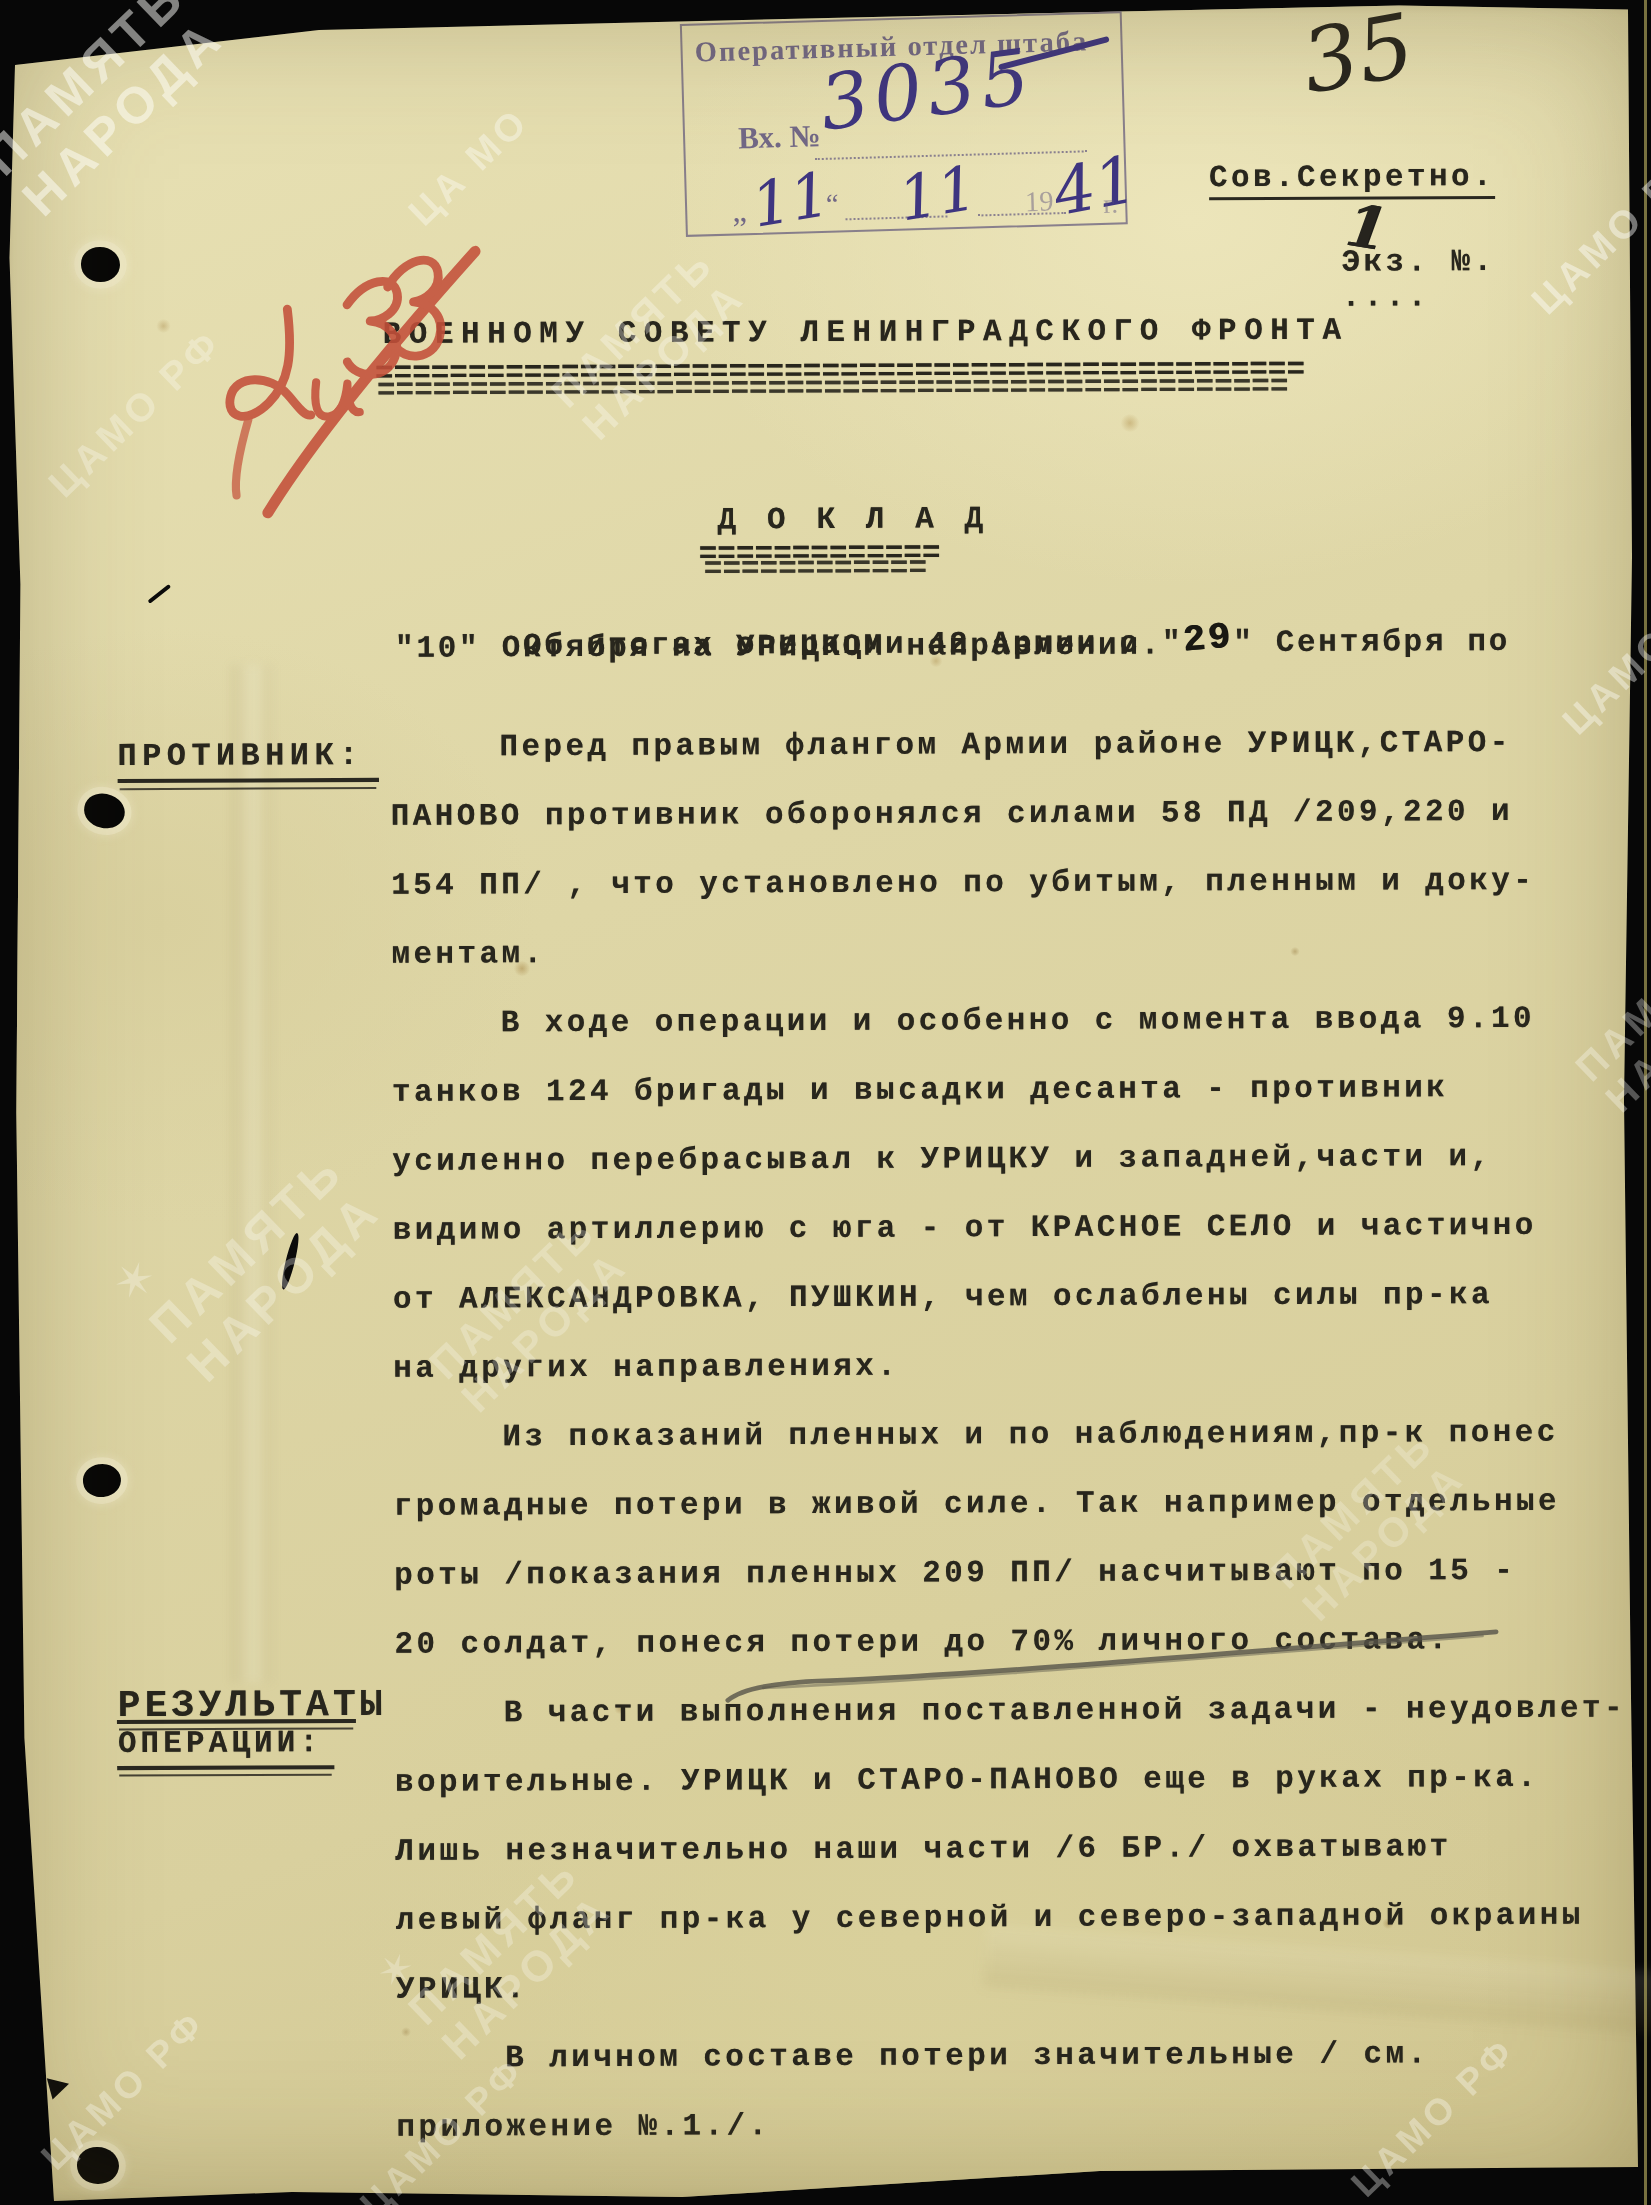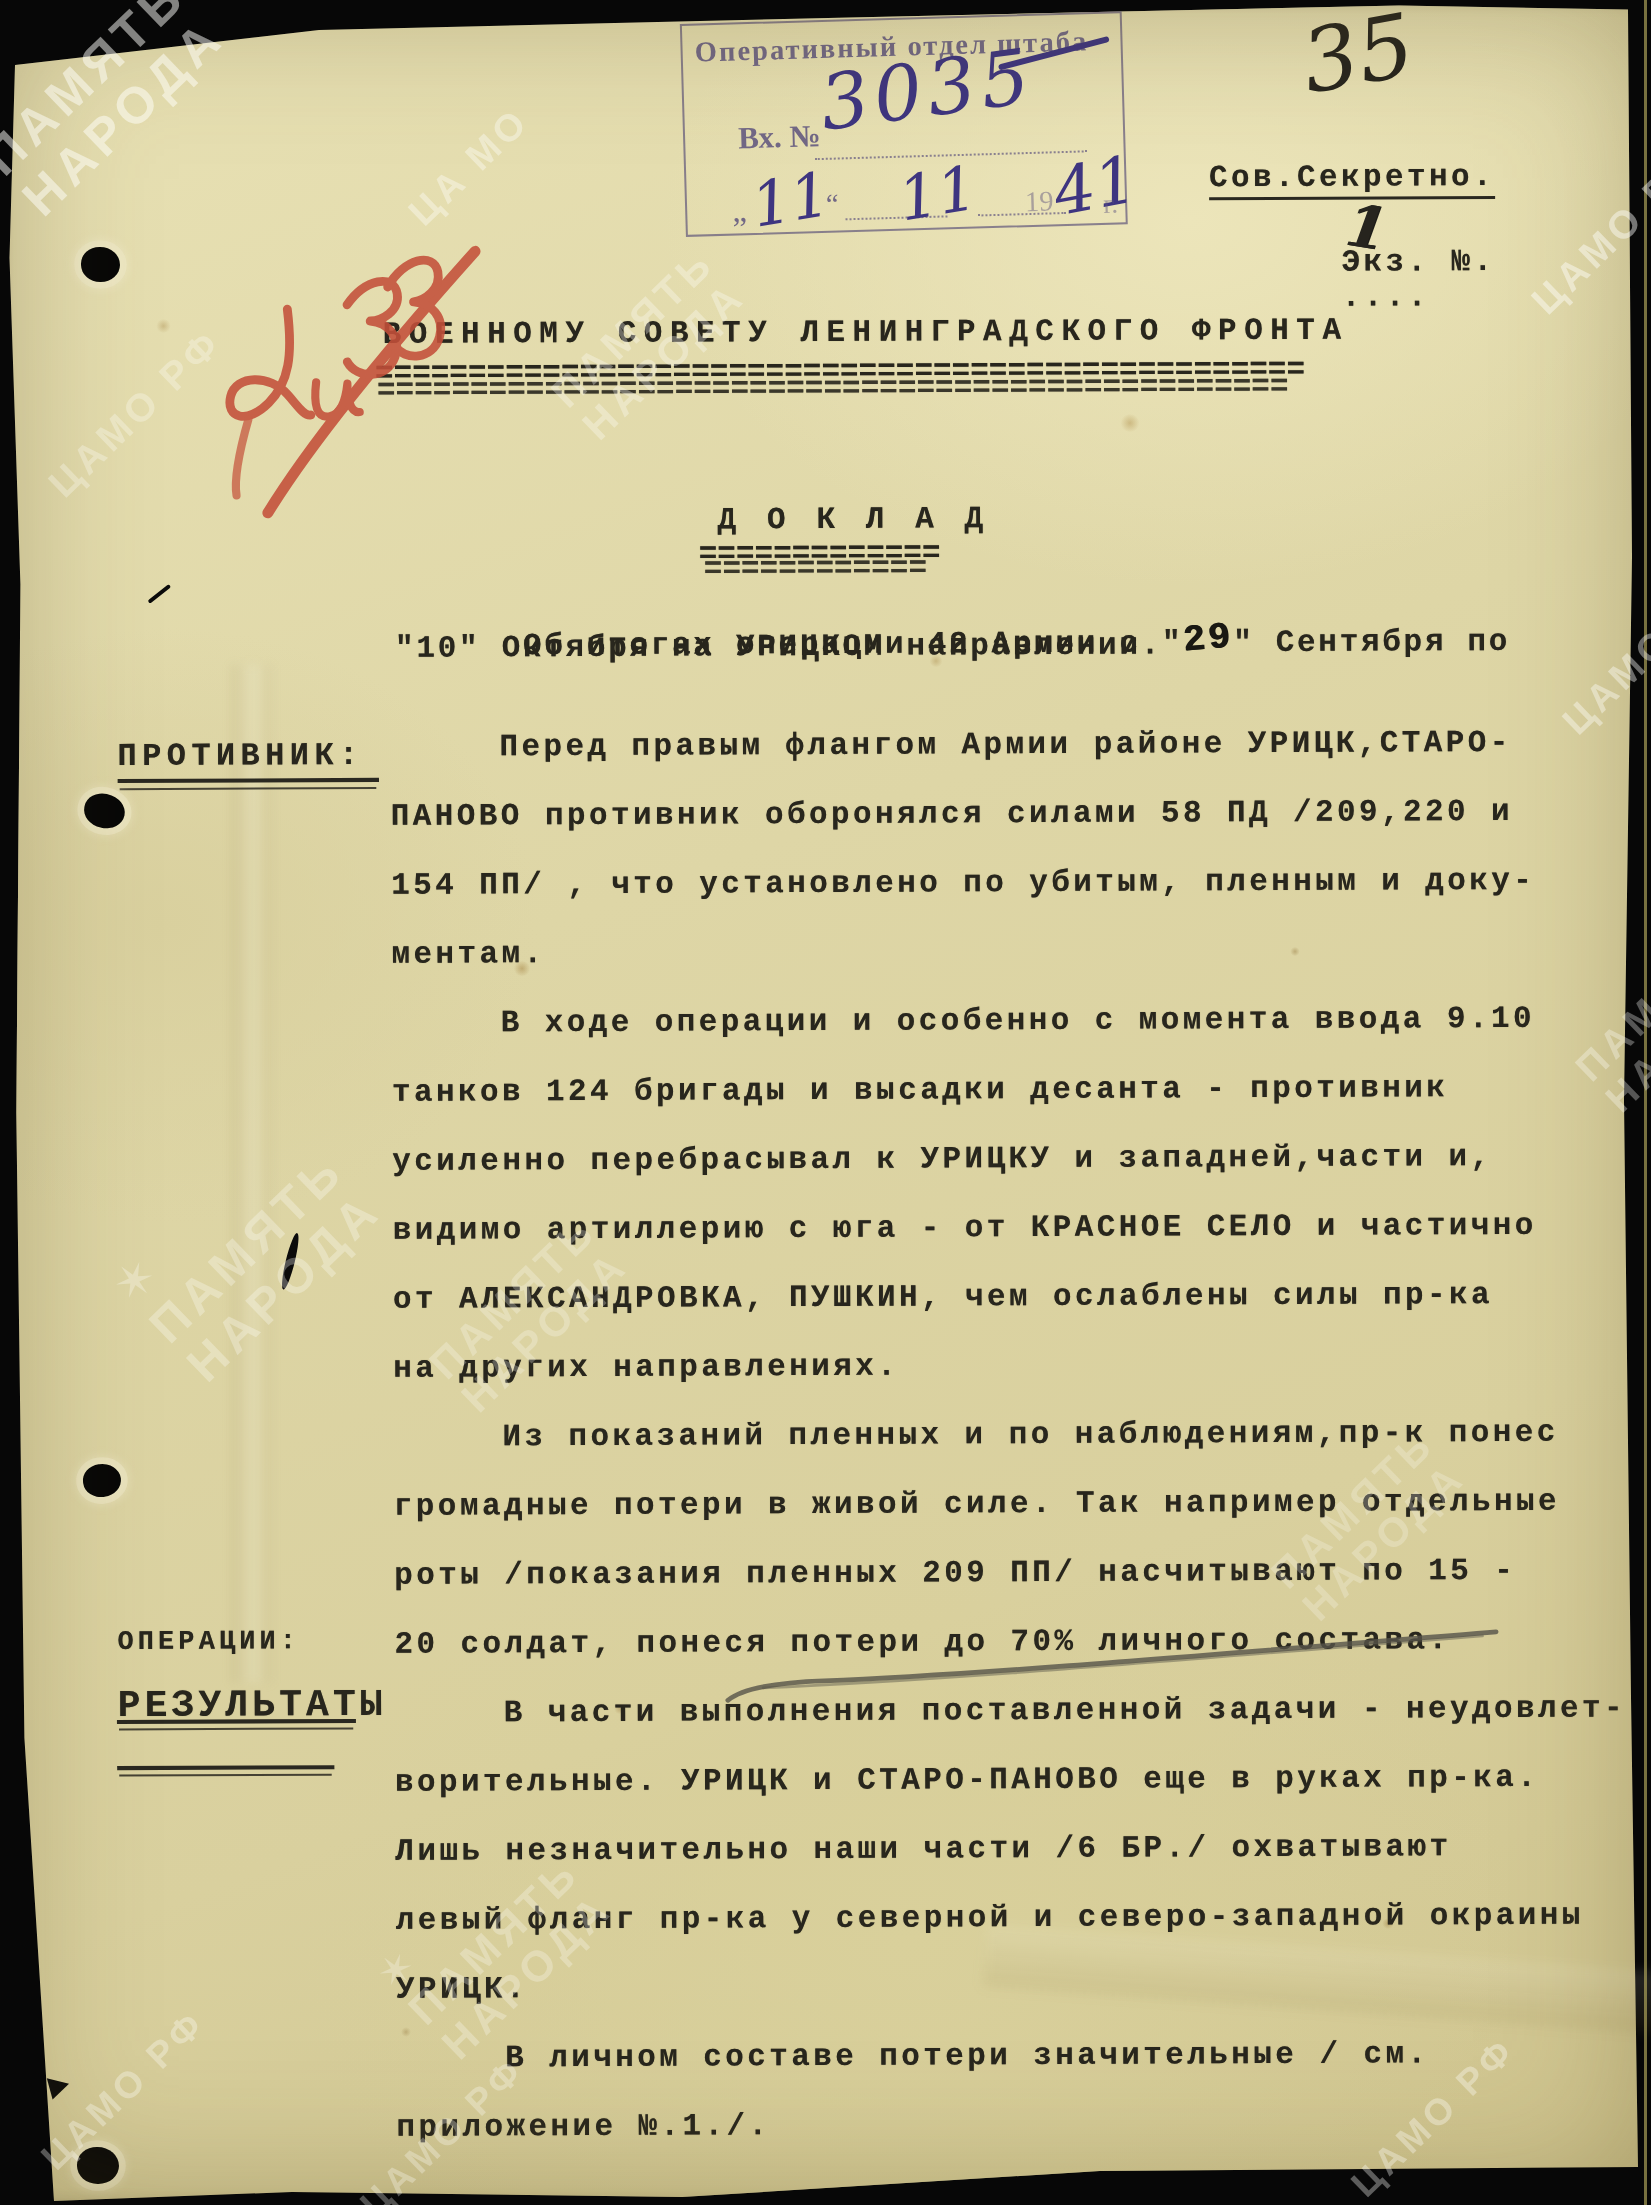--- a/index.html
+++ b/index.html
@@ -98,21 +98,21 @@
     <div class="typed" style="left:701px;top:536px;font-size:31px;">=============</div>
     <div class="typed" style="left:706px;top:551px;font-size:31px;opacity:.9;">============</div>
 
     <div class="typed" style="left:397px;top:587px;font-size:31px;letter-spacing:2.7px;">
       <span>Об итогах операции 42 Армии с "</span><span style="display:inline-block;font-size:37px;transform:rotate(-5deg) translateY(-2.7px);color:#191812;text-shadow:1px 0 0 #191812;">29</span><span>" Сентября по</span>
     </div>
     <div class="typed" style="left:397px;top:629px;font-size:31px;letter-spacing:2.7px;">"10" Октября на УРИЦКОМ направлении.</div>
 
     <div class="typed" style="left:119px;top:735px;font-size:32px;letter-spacing:5.4px;">ПРОТИВНИК:</div>
     <div class="typed" style="left:115px;top:1681px;font-size:38px;letter-spacing:4.1px;">РЕЗУЛЬТАТЫ</div>
-    <div class="typed" style="left:115px;top:1624px;font-size:27px;letter-spacing:4.1px;text-align:right;">ОПЕРАЦИИ:</div>
+    <div class="typed" style="left:115px;top:1723px;font-size:31px;letter-spacing:4.1px;text-align:right;">ОПЕРАЦИИ:</div>
 
     <div id="body-lines" class="typed" style="left:392px;top:728px;font-size:31px;"><div class="bline indent">Перед правым флангом Армии районе УРИЦК,СТАРО-</div><div class="bline">ПАНОВО противник оборонялся силами 58 ПД /209,220 и</div><div class="bline">154 ПП/ , что установлено по убитым, пленным и доку-</div><div class="bline">ментам.</div><div class="bline indent">В ходе операции и особенно с момента ввода 9.10</div><div class="bline">танков 124 бригады и высадки десанта - противник</div><div class="bline">усиленно перебрасывал к УРИЦКУ и западней,части и,</div><div class="bline">видимо артиллерию с юга - от КРАСНОЕ СЕЛО и частично</div><div class="bline">от АЛЕКСАНДРОВКА, ПУШКИН, чем ослаблены силы пр-ка</div><div class="bline">на других направлениях.</div><div class="bline indent">Из показаний пленных и по наблюдениям,пр-к понес</div><div class="bline">громадные потери в живой силе. Так например отдельные</div><div class="bline">роты /показания пленных 209 ПП/ насчитывают по 15 -</div><div class="bline">20 солдат, понеся потери до 70% личного состава.</div><div class="bline indent">В части выполнения поставленной задачи - неудовлет-</div><div class="bline">ворительные. УРИЦК и СТАРО-ПАНОВО еще в руках пр-ка.</div><div class="bline">Лишь незначительно наши части /6 БР./ охватывают</div><div class="bline">левый фланг пр-ка у северной и северо-западной окраины</div><div class="bline">УРИЦК.</div><div class="bline indent">В личном составе потери значительные / см.</div><div class="bline">приложение №.1./.</div></div>
 
     <svg width="1652" height="2205" style="position:absolute;left:0;top:0;pointer-events:none;" viewBox="0 0 2433 3248">
 
       <g stroke="#2a2820" fill="none">
         <line x1="175" y1="1146" x2="560" y2="1146" stroke-width="6"></line>
         <line x1="178" y1="1158" x2="556" y2="1158" stroke-width="3" opacity=".85"></line>
         <line x1="168" y1="2532" x2="520" y2="2532" stroke-width="6"></line>
         <line x1="171" y1="2543" x2="516" y2="2543" stroke-width="3" opacity=".85"></line>

